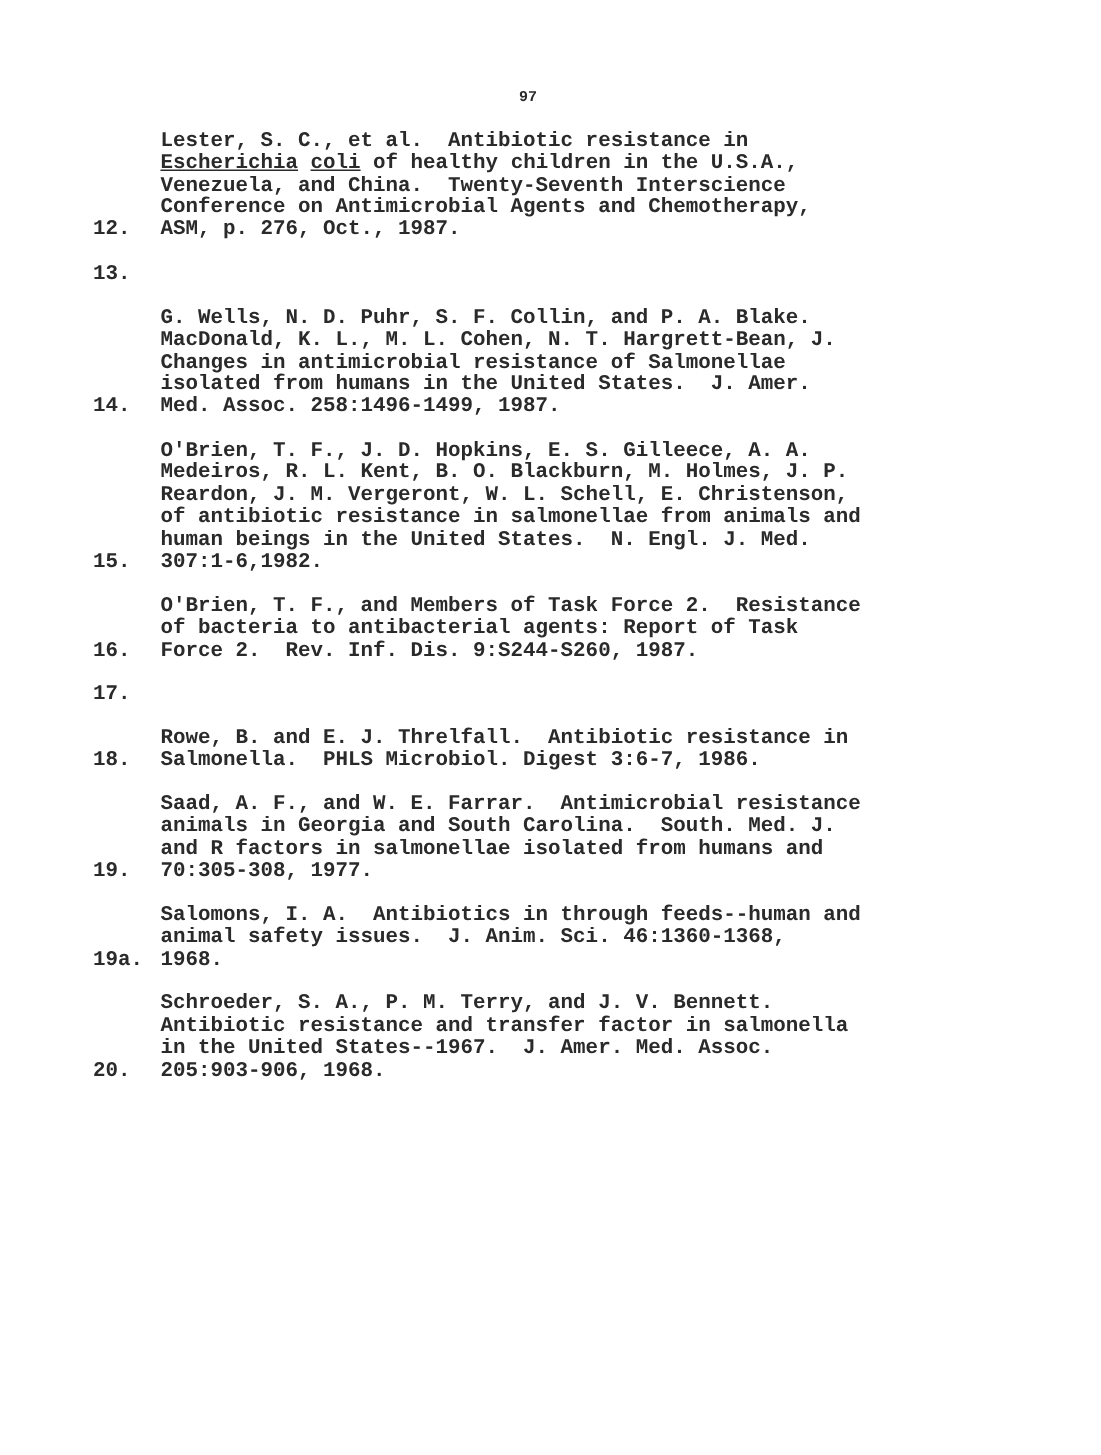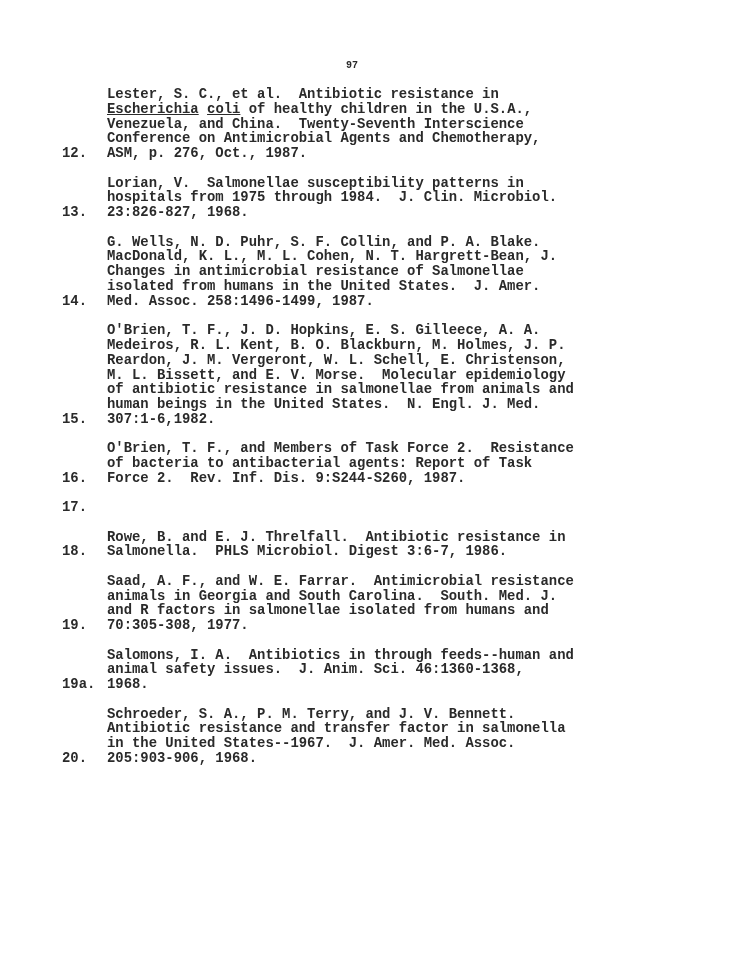--- a/index.html
+++ b/index.html
@@ -32,45 +32,39 @@
       <span class="line">Lester, S. C., et al.  Antibiotic resistance in</span>
       <span class="line"><span class="u">Escherichia</span><span> </span><span class="u">coli</span><span> of healthy children in the U.S.A.,</span></span>
       <span class="line">Venezuela, and China.  Twenty-Seventh Interscience</span>
       <span class="line">Conference on Antimicrobial Agents and Chemotherapy,</span>
       <span class="line">ASM, p. 276, Oct., 1987.</span>
     </span>
   </div>
 
   <div class="ref">
     <span class="ref-num">13.</span>
-    <span class="ref-lines">
-      <span class="line">Lorian, V.  Salmonellae susceptibility patterns in</span>
-      <span class="line">hospitals from 1975 through 1984.  J. Clin. Microbiol.</span>
-      <span class="line">23:826-827, 1968.</span>
-    </span>
   </div>
 
   <div class="ref">
     <span class="ref-num">14.</span>
     <span class="ref-lines">
       <span class="line">G. Wells, N. D. Puhr, S. F. Collin, and P. A. Blake.</span>
       <span class="line">MacDonald, K. L., M. L. Cohen, N. T. Hargrett-Bean, J.</span>
       <span class="line">Changes in antimicrobial resistance of Salmonellae</span>
       <span class="line">isolated from humans in the United States.  J. Amer.</span>
       <span class="line">Med. Assoc. 258:1496-1499, 1987.</span>
     </span>
   </div>
 
   <div class="ref">
     <span class="ref-num">15.</span>
     <span class="ref-lines">
       <span class="line">O'Brien, T. F., J. D. Hopkins, E. S. Gilleece, A. A.</span>
       <span class="line">Medeiros, R. L. Kent, B. O. Blackburn, M. Holmes, J. P.</span>
       <span class="line">Reardon, J. M. Vergeront, W. L. Schell, E. Christenson,</span>
-      <span class="line">M. L. Bissett, and E. V. Morse.  Molecular epidemiology</span>
       <span class="line">of antibiotic resistance in salmonellae from animals and</span>
       <span class="line">human beings in the United States.  N. Engl. J. Med.</span>
       <span class="line">307:1-6,1982.</span>
     </span>
   </div>
 
   <div class="ref">
     <span class="ref-num">16.</span>
     <span class="ref-lines">
       <span class="line">O'Brien, T. F., and Members of Task Force 2.  Resistance</span>

